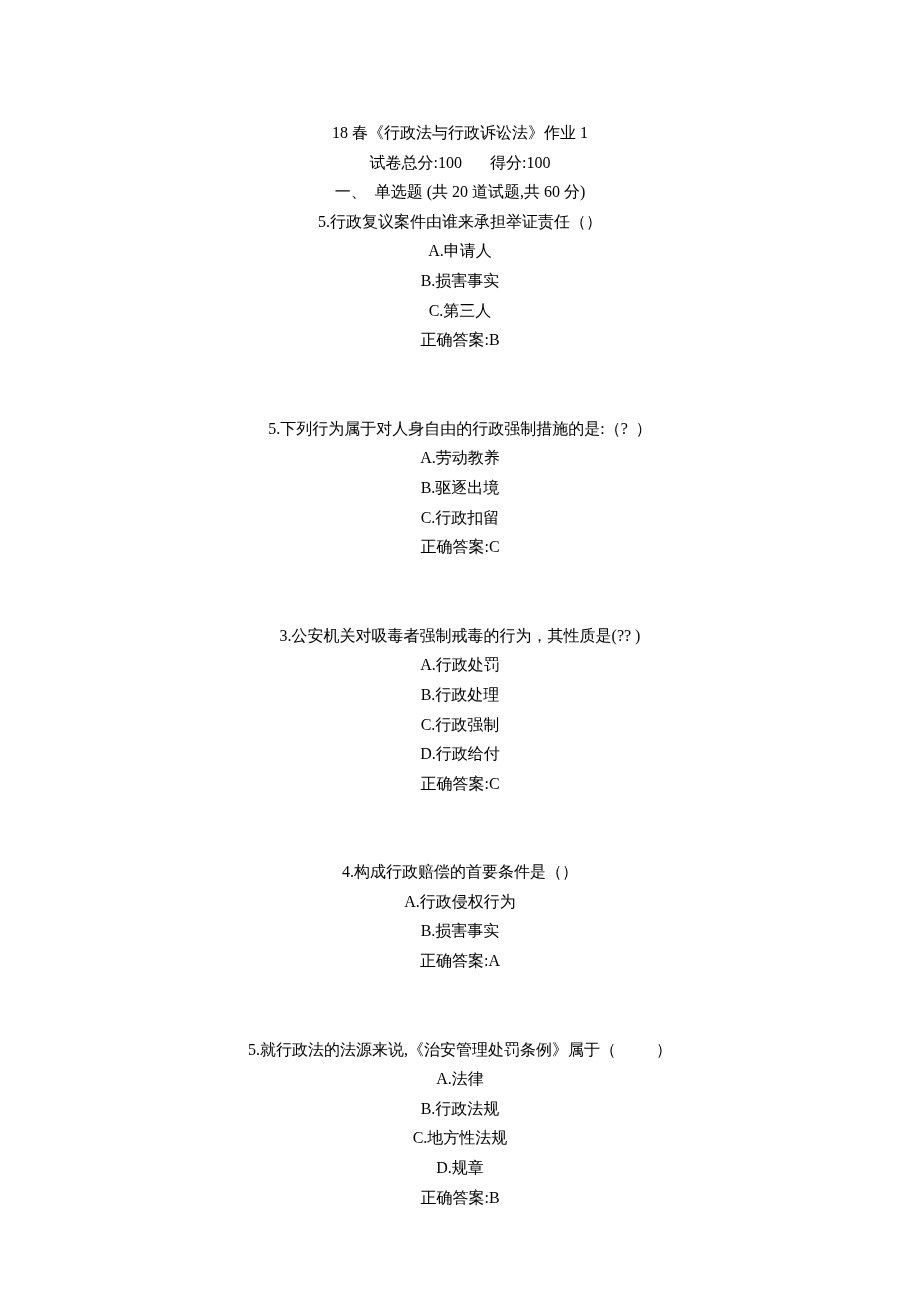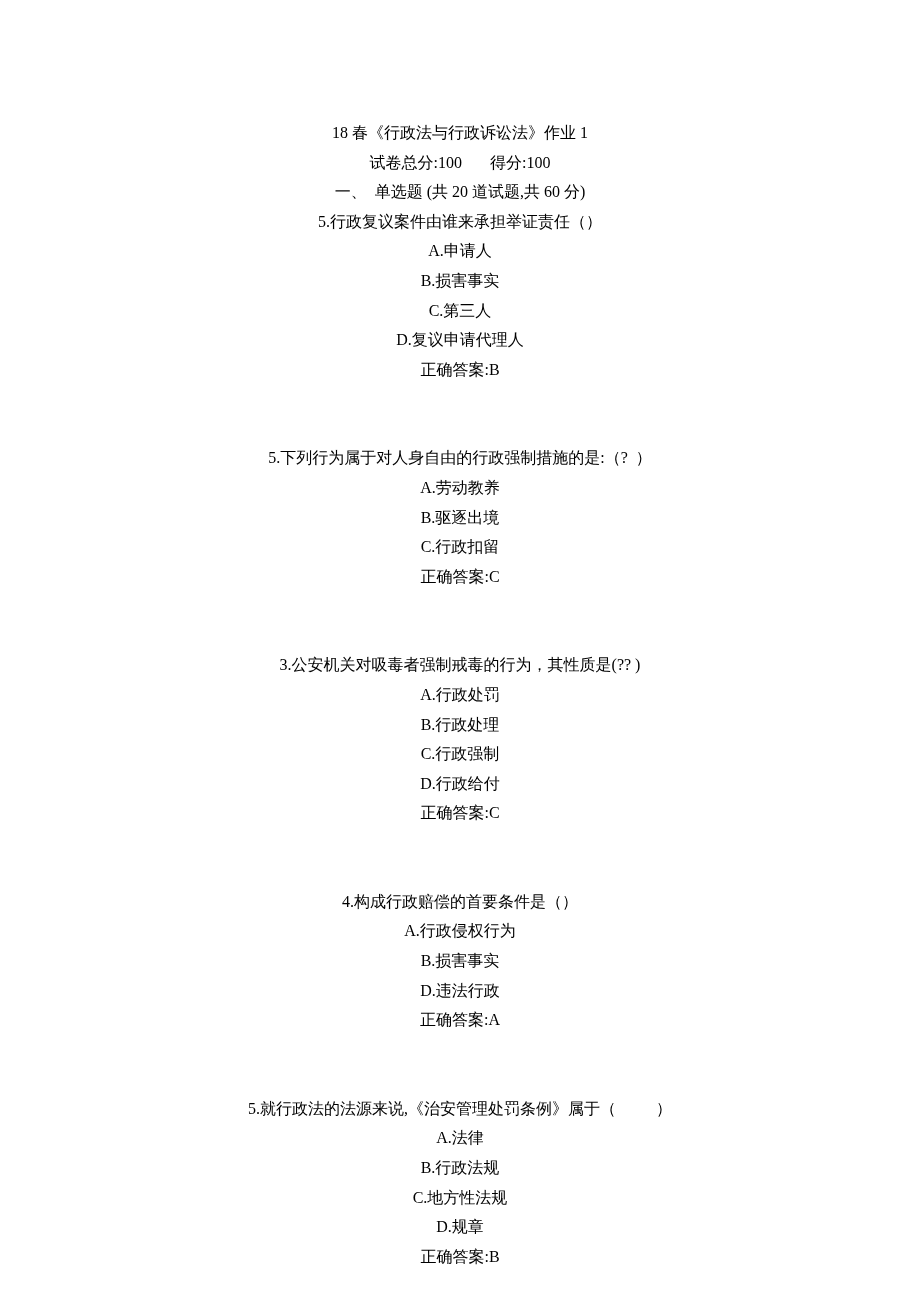--- a/index.html
+++ b/index.html
@@ -32,21 +32,20 @@
 
 <div class="line">18 春《行政法与行政诉讼法》作业 1</div>
 <div class="line">试卷总分:100       得分:100</div>
 <div class="line">一、  单选题 (共 20 道试题,共 60 分)</div>
 
 <div class="question-block">
   <div class="line">5.行政复议案件由谁来承担举证责任（）</div>
   <div class="line">A.申请人</div>
   <div class="line">B.损害事实</div>
   <div class="line">C.第三人</div>
-  <div class="line">D.复议申请代理人</div>
   <div class="line">正确答案:B</div>
 </div>
 
 <div class="gap"></div>
 
 <div class="question-block">
   <div class="line">5.下列行为属于对人身自由的行政强制措施的是:（?  ）</div>
   <div class="line">A.劳动教养</div>
   <div class="line">B.驱逐出境</div>
   <div class="line">C.行政扣留</div>
@@ -63,21 +62,20 @@
   <div class="line">D.行政给付</div>
   <div class="line">正确答案:C</div>
 </div>
 
 <div class="gap"></div>
 
 <div class="question-block">
   <div class="line">4.构成行政赔偿的首要条件是（）</div>
   <div class="line">A.行政侵权行为</div>
   <div class="line">B.损害事实</div>
-  <div class="line">D.违法行政</div>
   <div class="line">正确答案:A</div>
 </div>
 
 <div class="gap"></div>
 
 <div class="question-block">
   <div class="line">5.就行政法的法源来说,《治安管理处罚条例》属于（          ）</div>
   <div class="line">A.法律</div>
   <div class="line">B.行政法规</div>
   <div class="line">C.地方性法规</div>

